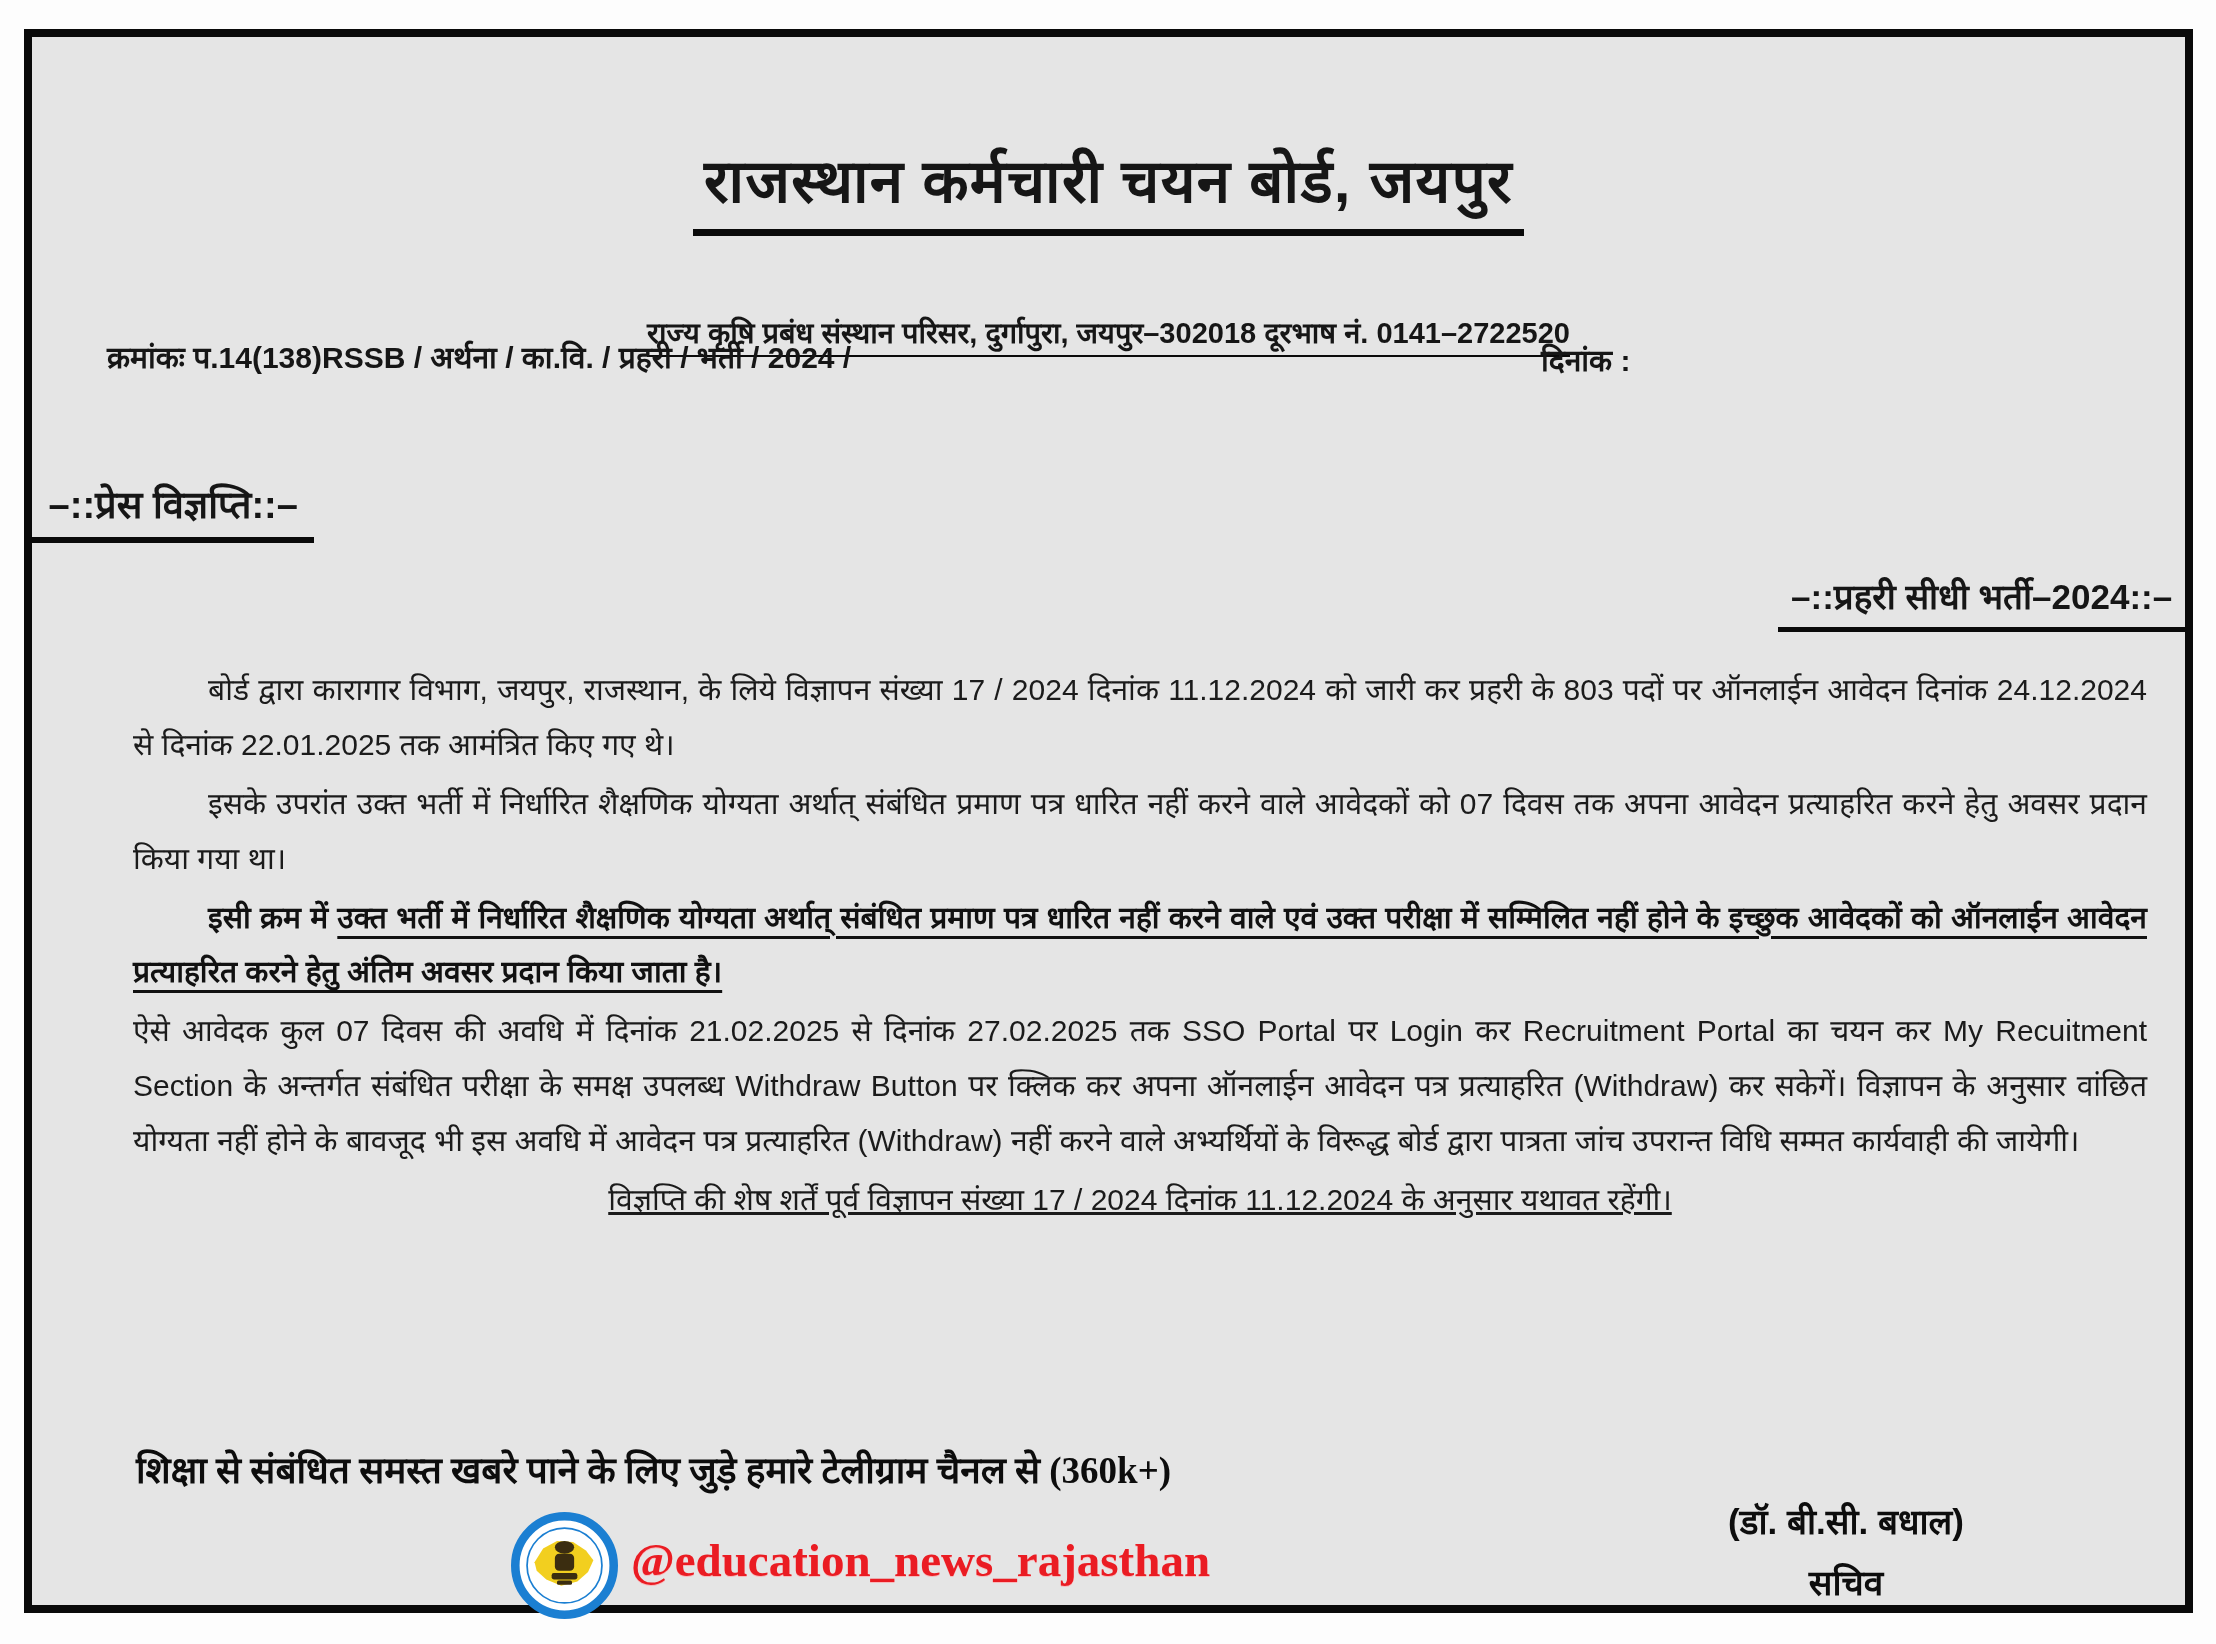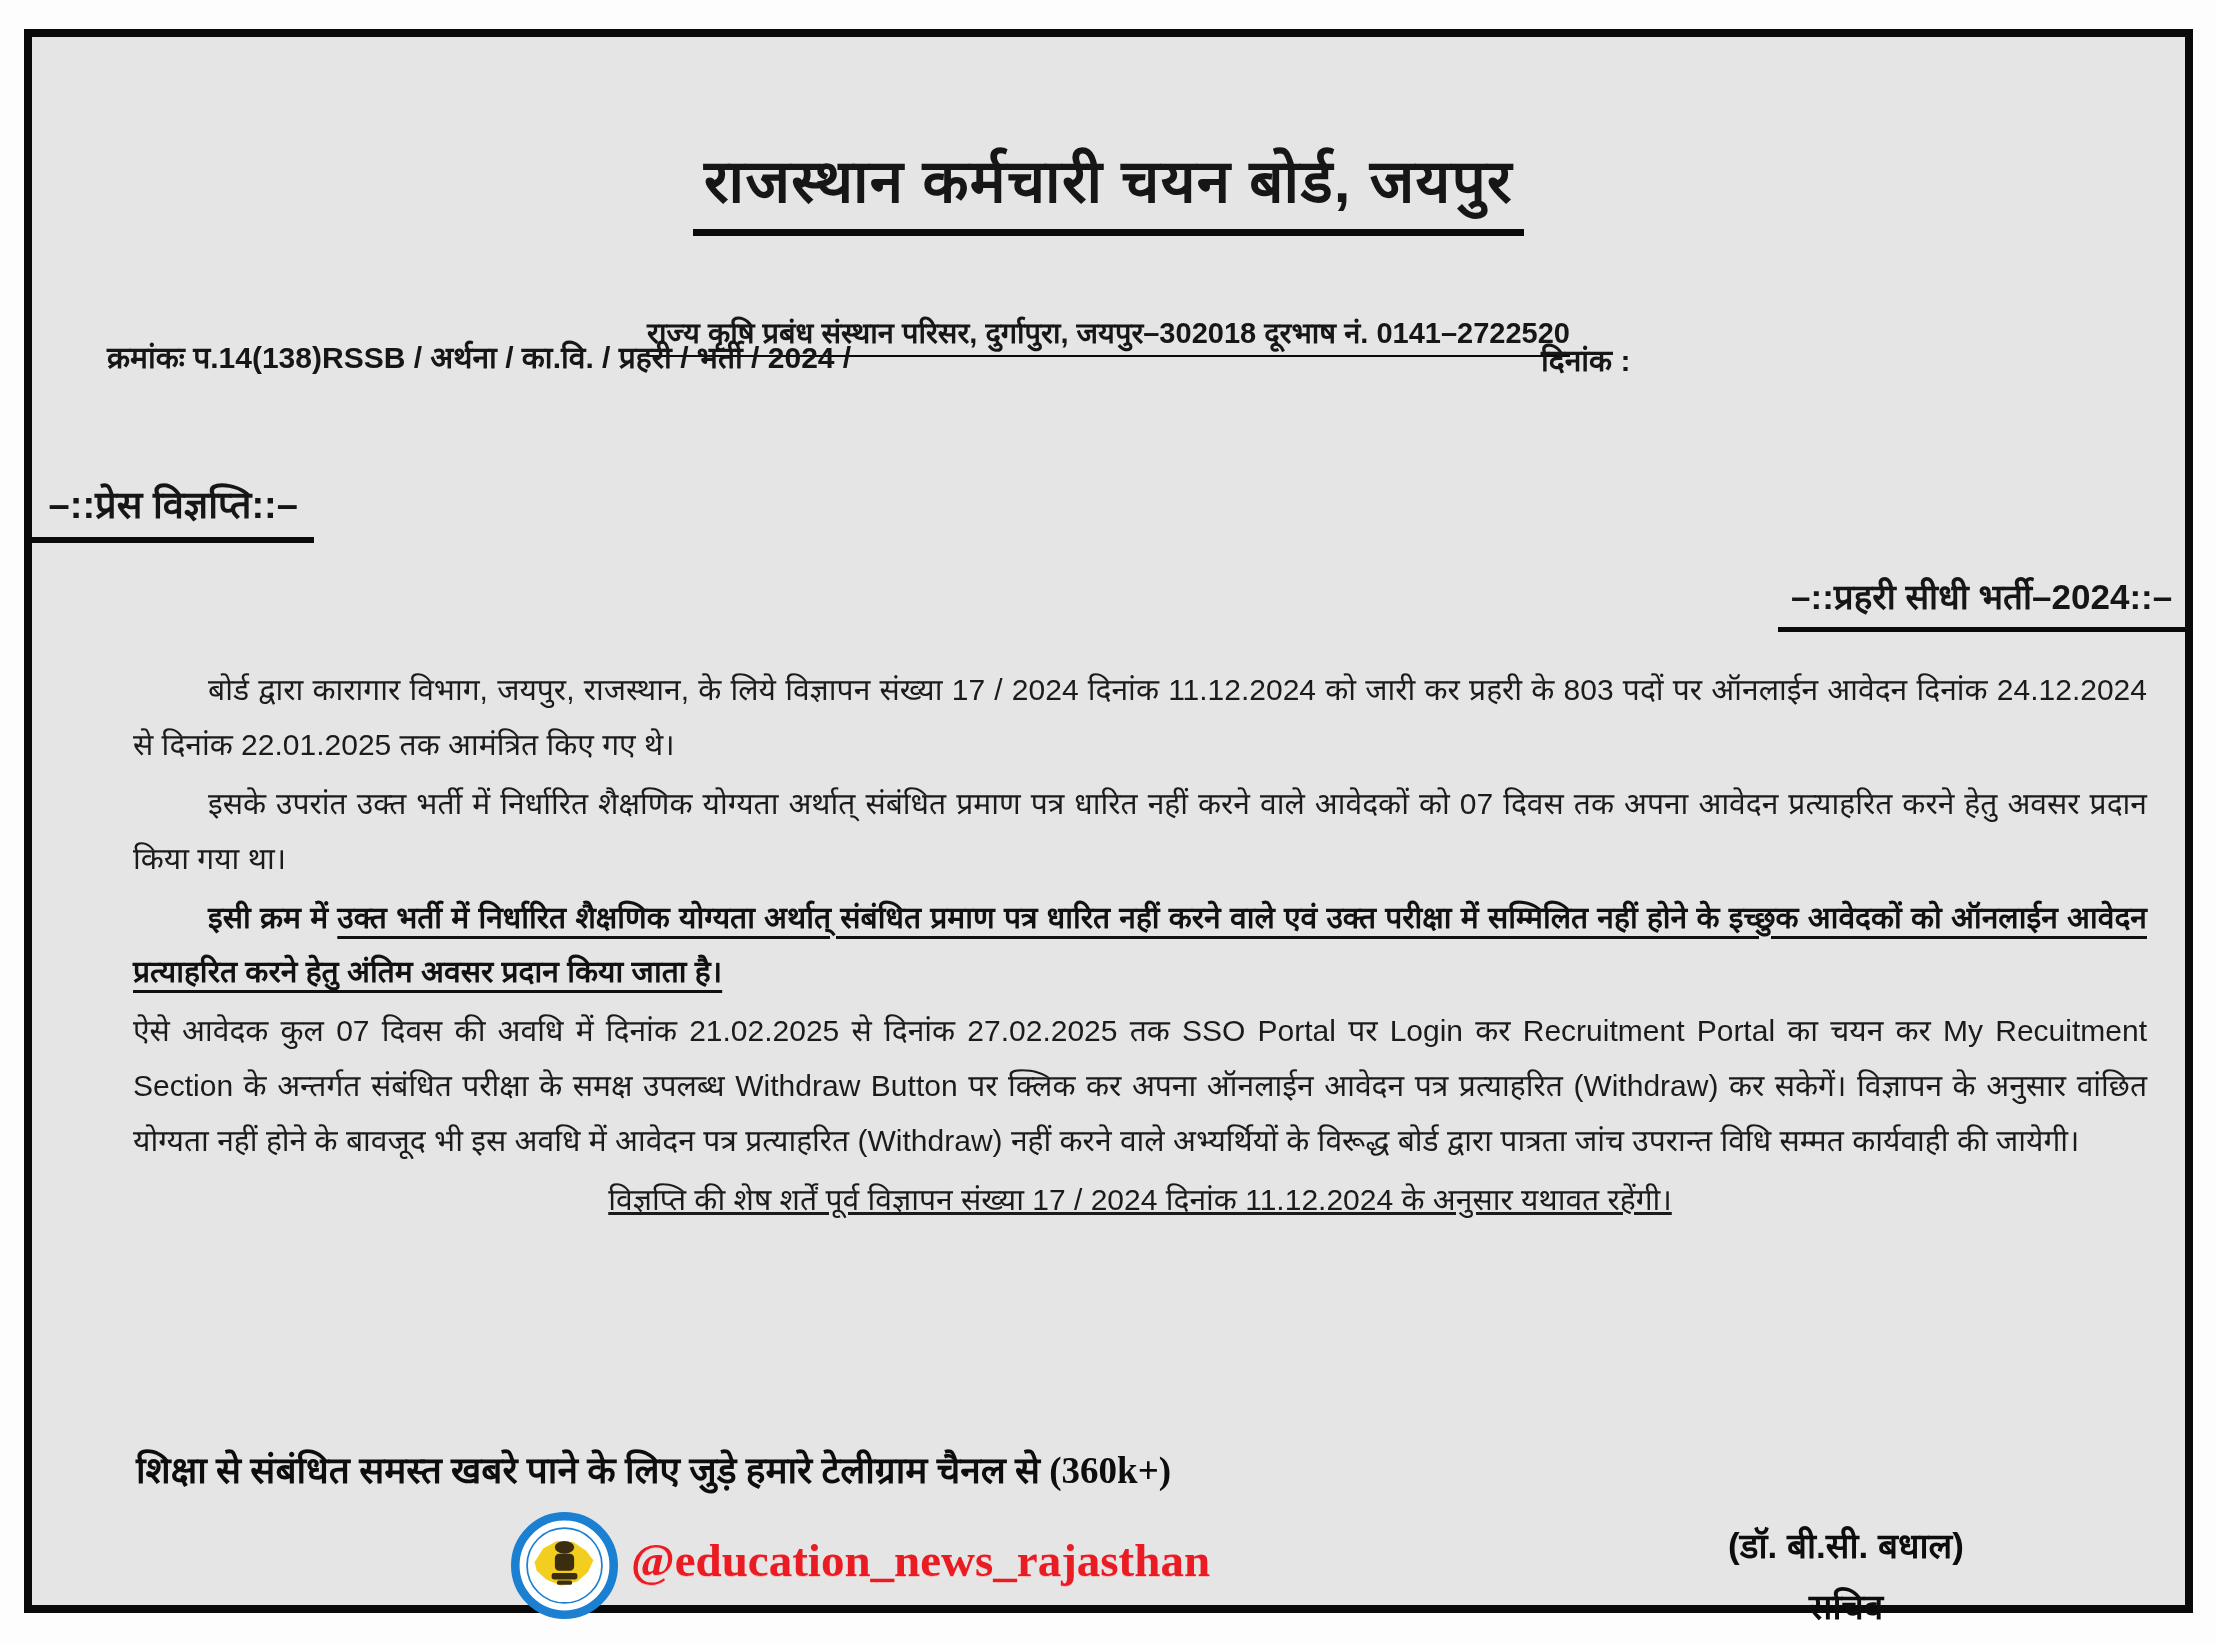--- a/index.html
+++ b/index.html
@@ -77,21 +77,21 @@
   }
   .logo-wrap { position: absolute; left: 479px; top: 1475px; width: 107px; height: 107px; }
   .handle-text {
     position: absolute; left: 599px; top: 1496px;
     font-family: "Liberation Serif", "DejaVu Serif", serif;
     font-size: 47px; font-weight: 700; color: #ea1c23;
     text-shadow: 0 0.6px 0 #f8b9bb;
   }
   .signature-block {
     position: absolute; left: 1635px; top: 1460px; width: 358px;
-    text-align: center; font-size: 35px; font-weight: 700; color: #0d0d0d; margin-top: 24px;
+    text-align: center; font-size: 35px; font-weight: 700; color: #0d0d0d;
   }
   .signature-block .sig-title { margin-top: 14px; }
 </style>
 </head>
 <body>
 
 <div class="page">
   <div class="doc-border">
 
     <div class="org-title">

